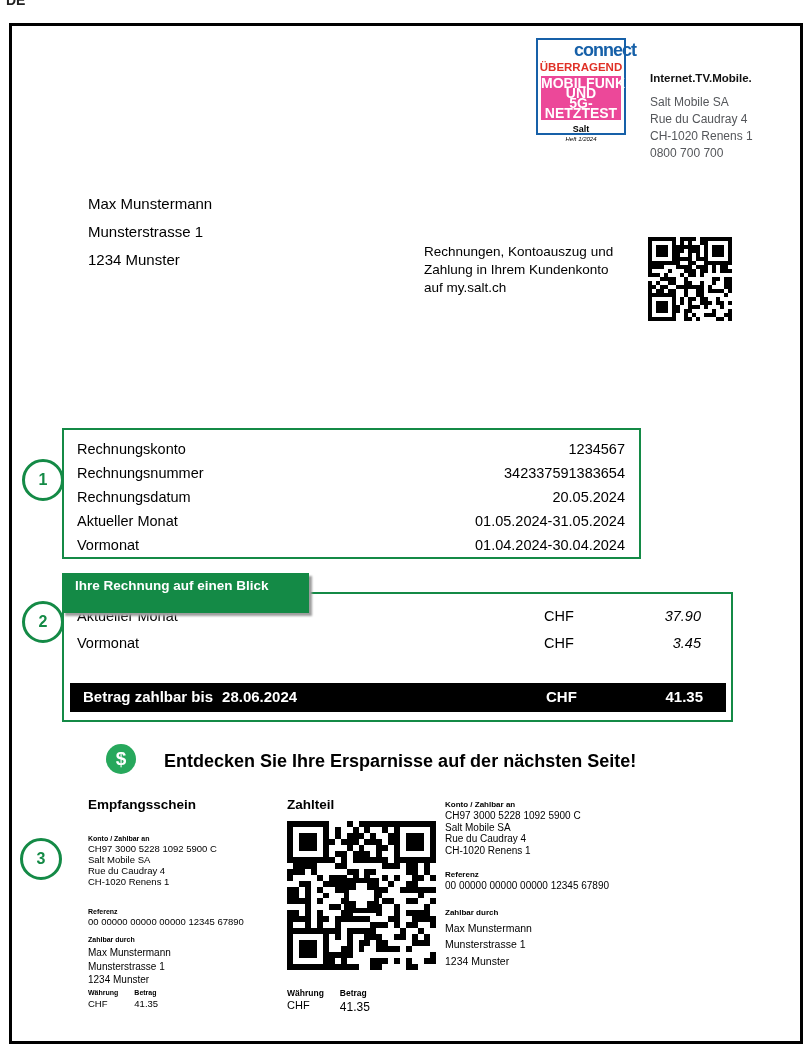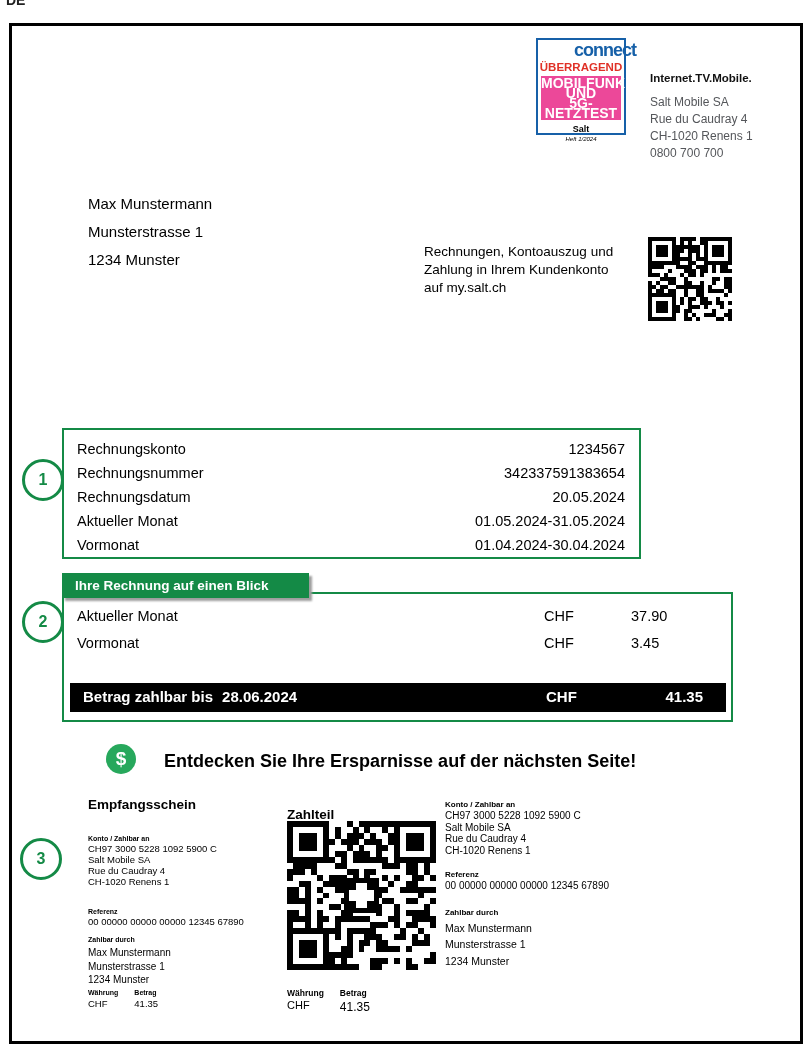--- a/index.html
+++ b/index.html
@@ -37,27 +37,27 @@
   .marker-1{left:22px;top:459px;}
   .marker-2{left:22px;top:601px;}
   .marker-3{left:20px;top:838px;}
 
   
   .box1{left:62px;top:428px;width:579px;height:131px;border:2px solid #148a46;box-sizing:border-box;}
   .box1 .rows{margin-top:7px;}
   .d-row{display:flex;justify-content:space-between;padding:0 14px 0 13px;line-height:24px;font-size:14.5px;color:#000;}
 
   
-  .summary-badge{left:62px;top:573px;width:247px;height:25px;background:#148a46;color:#fff;font-size:13.5px;font-weight:bold;line-height:25px;padding-left:13px;box-sizing:border-box;box-shadow:3px 3px 2px #9e9e9e;z-index:3;}
+  .summary-badge{left:62px;top:573px;width:247px;height:40px;background:#148a46;color:#fff;font-size:13.5px;font-weight:bold;line-height:25px;padding-left:13px;box-sizing:border-box;box-shadow:3px 3px 2px #9e9e9e;z-index:3;}
   .box2{left:62px;top:592px;width:671px;height:130px;border:2px solid #148a46;box-sizing:border-box;z-index:2;}
   .box2 .rows{margin-top:9px;}
   .s-row{display:flex;padding:0 30px 0 13px;line-height:27px;font-size:14.5px;color:#000;}
   .s-row .lab{flex:1;}
   .s-row .cur{width:87px;text-align:left;}
-  .s-row .amt{width:70px;}
+  .s-row .amt{width:70px;text-align:right;font-style:italic;}
   .total-bar{position:absolute;left:6px;top:89px;right:5px;height:27px;background:#000;color:#fff;display:flex;align-items:center;font-size:15px;font-weight:bold;padding:0 23px 2px 13px;justify-content:space-between;}
   .total-bar .lab{flex:1;}
   .total-bar .due{margin-left:9px;}
   .total-bar .cur{width:87px;text-align:left;}
   .total-bar .amt{width:70px;text-align:right;}
 
   
   .dollar-badge{left:106px;top:744px;width:30px;height:30px;border-radius:50%;background:#27a85c;color:#fff;display:flex;align-items:center;justify-content:center;font-size:19px;font-weight:bold;}
   .savings-text{left:164px;top:751px;font-size:18px;font-weight:bold;color:#000;}
 
@@ -70,21 +70,21 @@
   .receipt-col .grp2{margin-top:20px;}
   .receipt-col .grp3{margin-top:8px;}
   .payer-lines{font-size:10px;line-height:13.5px;color:#000;margin-top:2px;}
   .cur-row{display:flex;gap:16px;}
   .cur-col .lbl-xs{margin-bottom:1px;}
   .receipt-cur{left:88px;top:988px;}
   .payment-cur{left:287px;top:988px;}
   .payment-cur .lbl-s{font-size:8.5px;font-weight:bold;line-height:10px;}
   .payment-cur .val-s{font-size:11px;line-height:14px;}
   .payment-cur .amt-s{font-size:12px;line-height:15px;margin-top:2px;}
-  .payment-title{left:287px;top:797px;margin-top:10px;}
+  .payment-title{left:287px;top:797px;}
   .payment-col{left:445px;top:800px;width:260px;}
   .lbl-s2{font-size:8px;font-weight:bold;line-height:10px;color:#000;}
   .val-s2{font-size:10px;line-height:11.5px;color:#000;}
   .payment-col .grp2{margin-top:14px;}
   .payment-col .grp3{margin-top:16px;}
   .payment-col .payer-lines{font-size:10.5px;line-height:16.5px;}
 </style>
 </head>
 <body>
 

